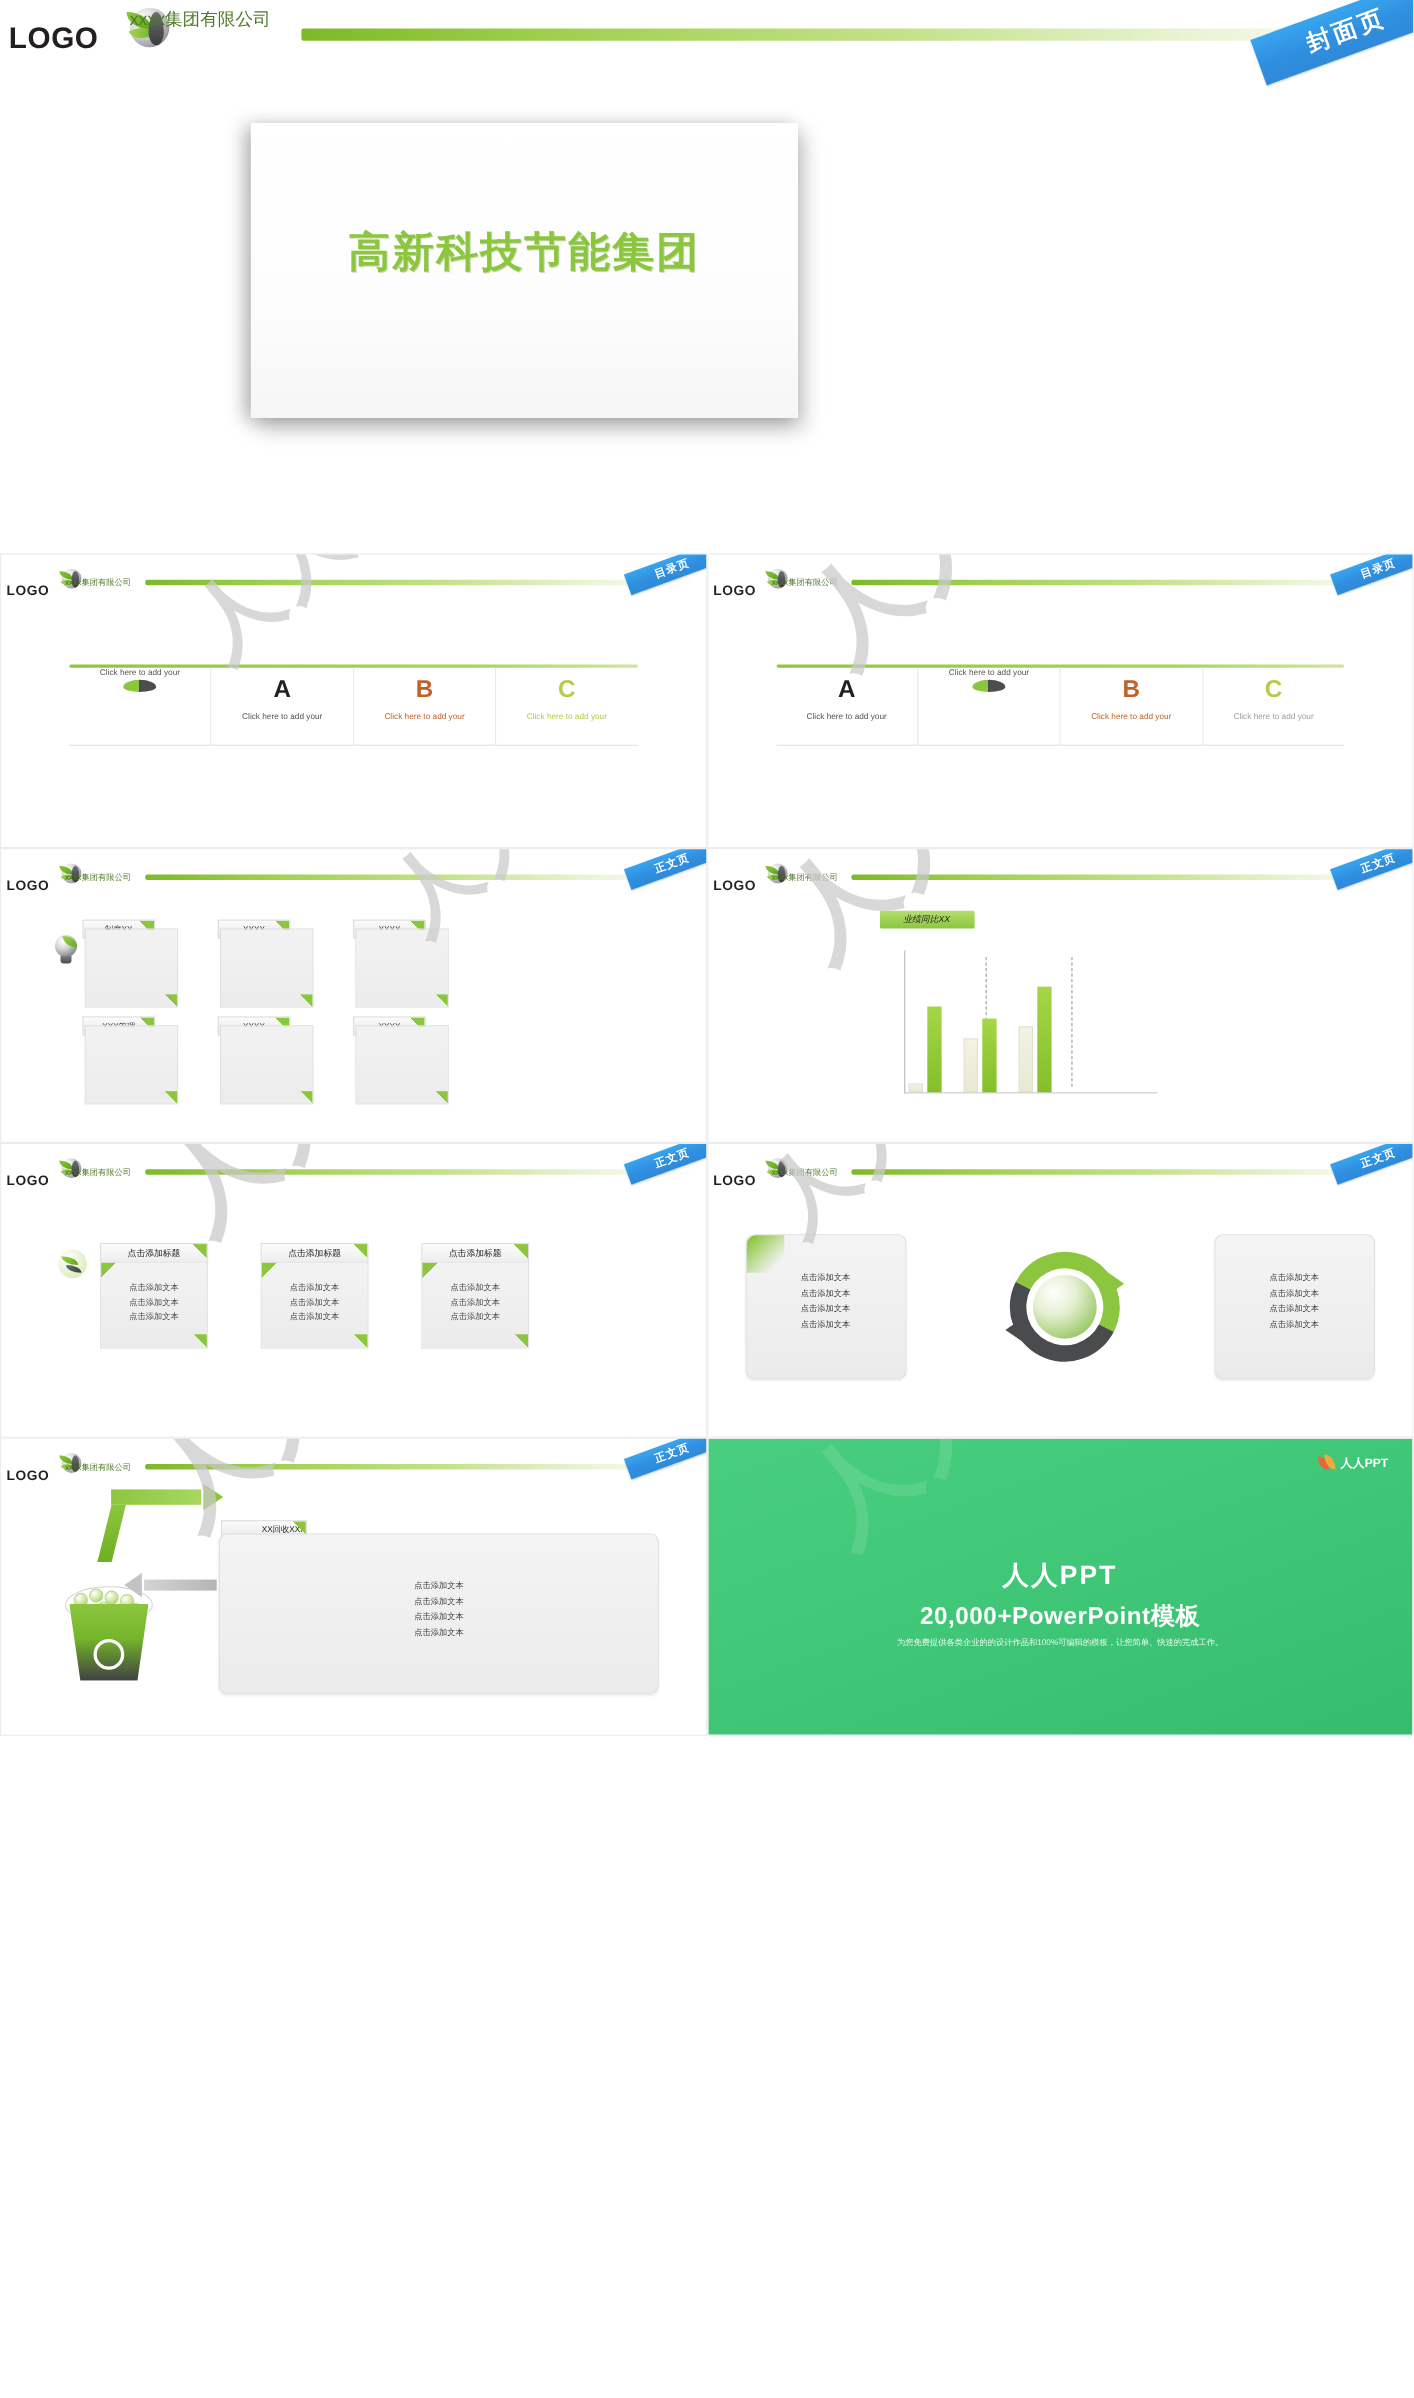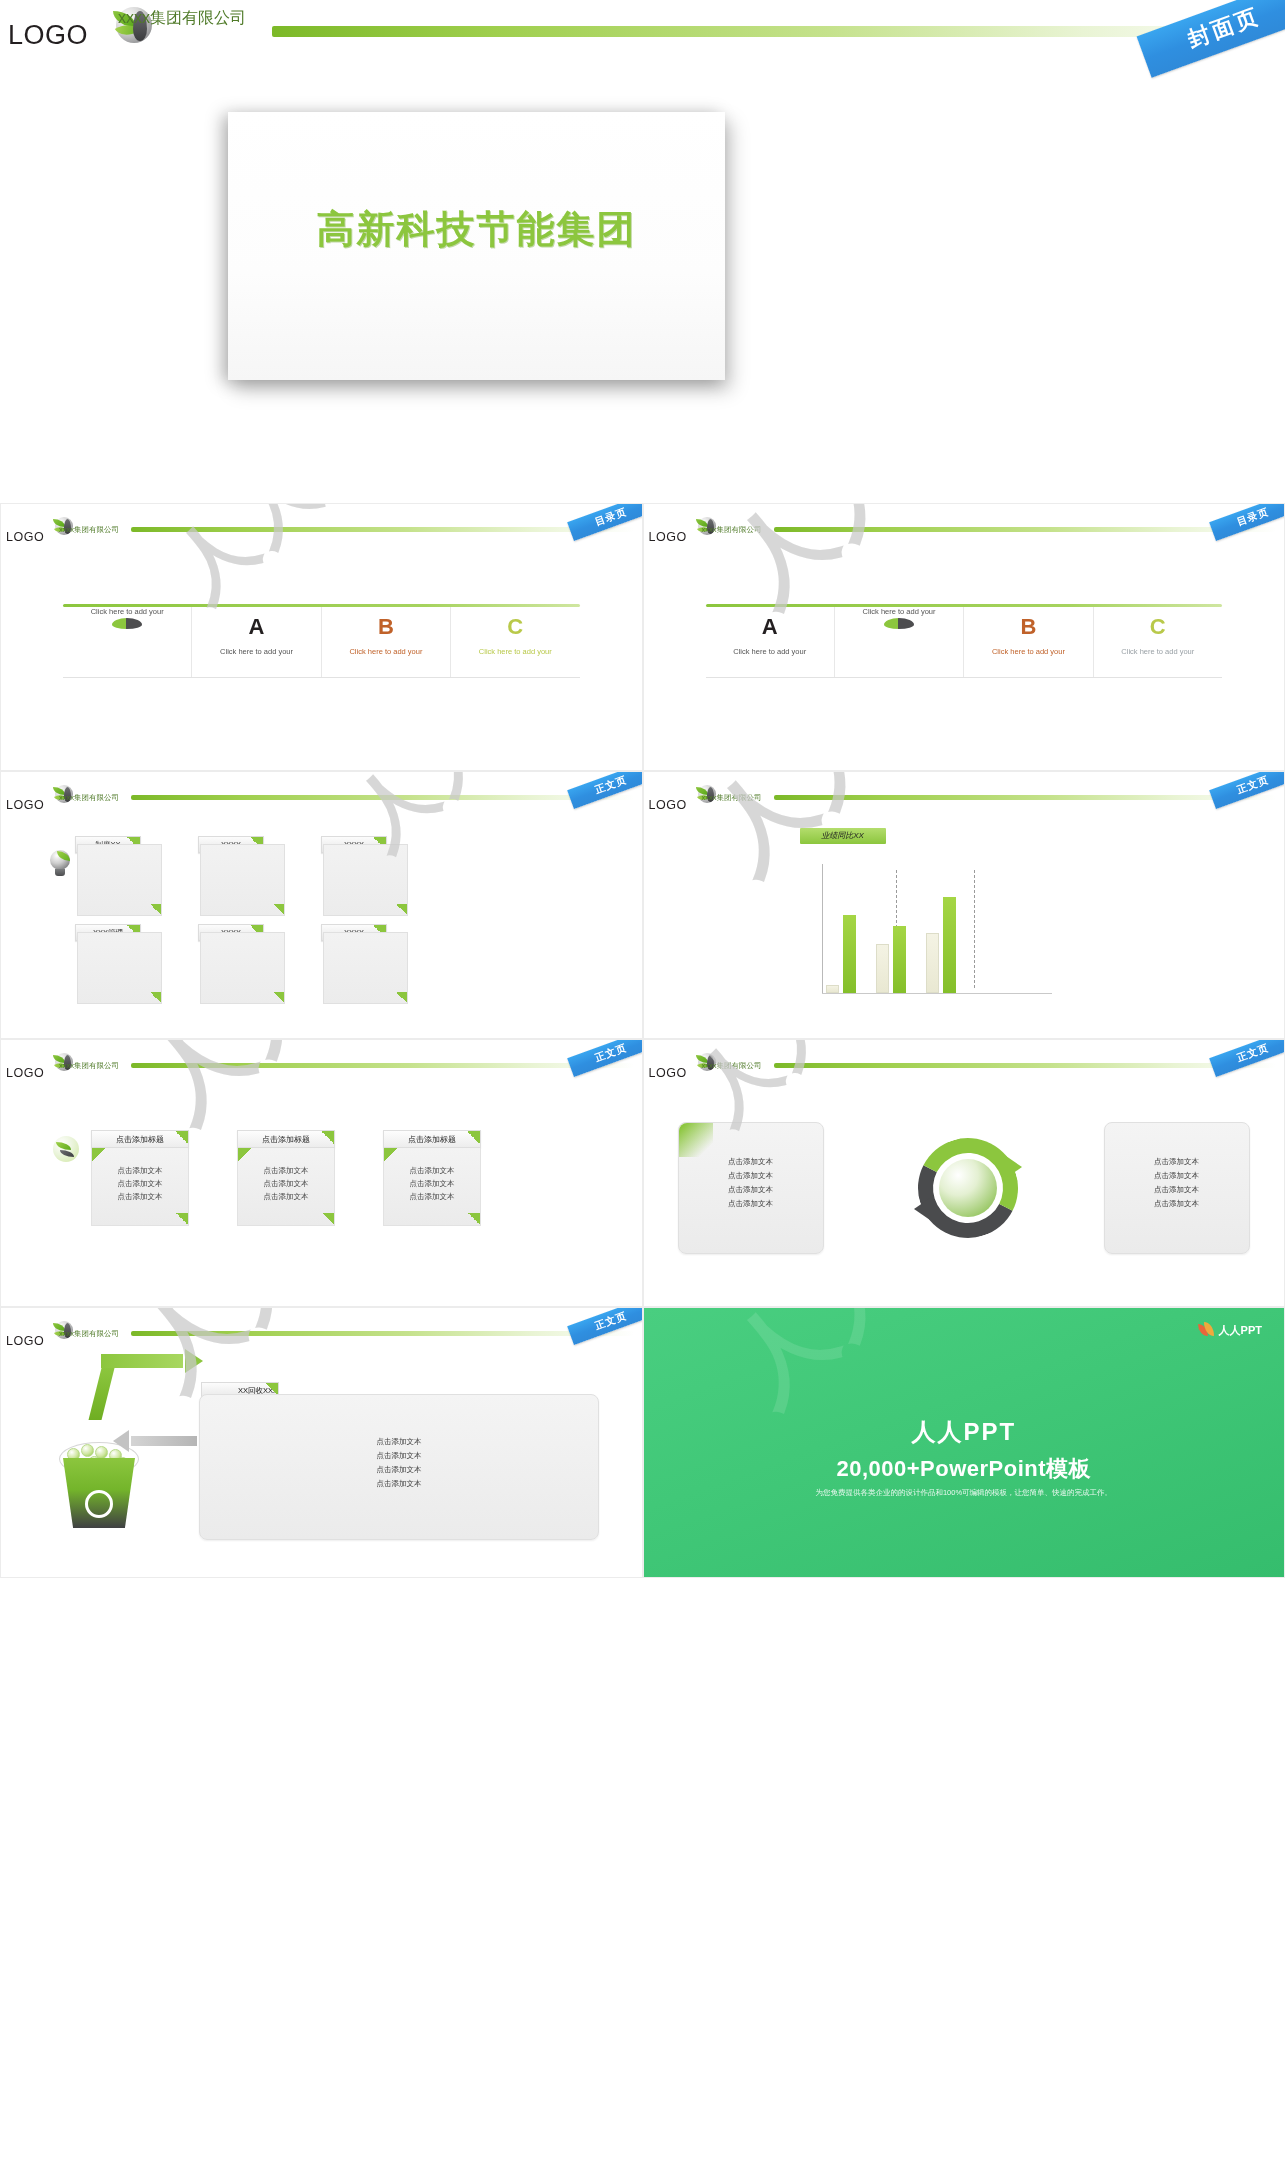--- a/index.html
+++ b/index.html
@@ -7,21 +7,21 @@
     width: 1285px;
     background: #ffffff;
     font-family: "Liberation Sans", "DejaVu Sans", sans-serif;
   }
   body { width: 1285px; height: 2180px; position: relative; overflow: hidden; }
 
   
   .slide { position: relative; background: #fff; overflow: hidden; }
 
   .hdr { position: absolute; left: 0; top: 0; width: 100%; display: flex; align-items: center; }
-  .hdr-logo { font-weight: 400; color: #231f20; letter-spacing: .5px; margin-top: 21px; }
+  .hdr-logo { font-weight: 700; color: #231f20; letter-spacing: .5px; margin-top: 21px; }
   .hdr-mark { position: relative; flex: none; }
   .hdr-mark .globe {
     position: absolute; border-radius: 50%;
     background: radial-gradient(circle at 32% 30%, #fff 0%, #d9d9d9 38%, #6d6e71 100%);
   }
   .hdr-mark .leaf-a, .hdr-mark .leaf-b {
     position: absolute; border-radius: 0 100% 0 100%;
   }
   .hdr-mark .leaf-a { background: linear-gradient(135deg,#8dc63f,#57a618); }
   .hdr-mark .leaf-b { background: linear-gradient(135deg,#a7d24f,#6cb327); transform: rotate(-30deg); }

